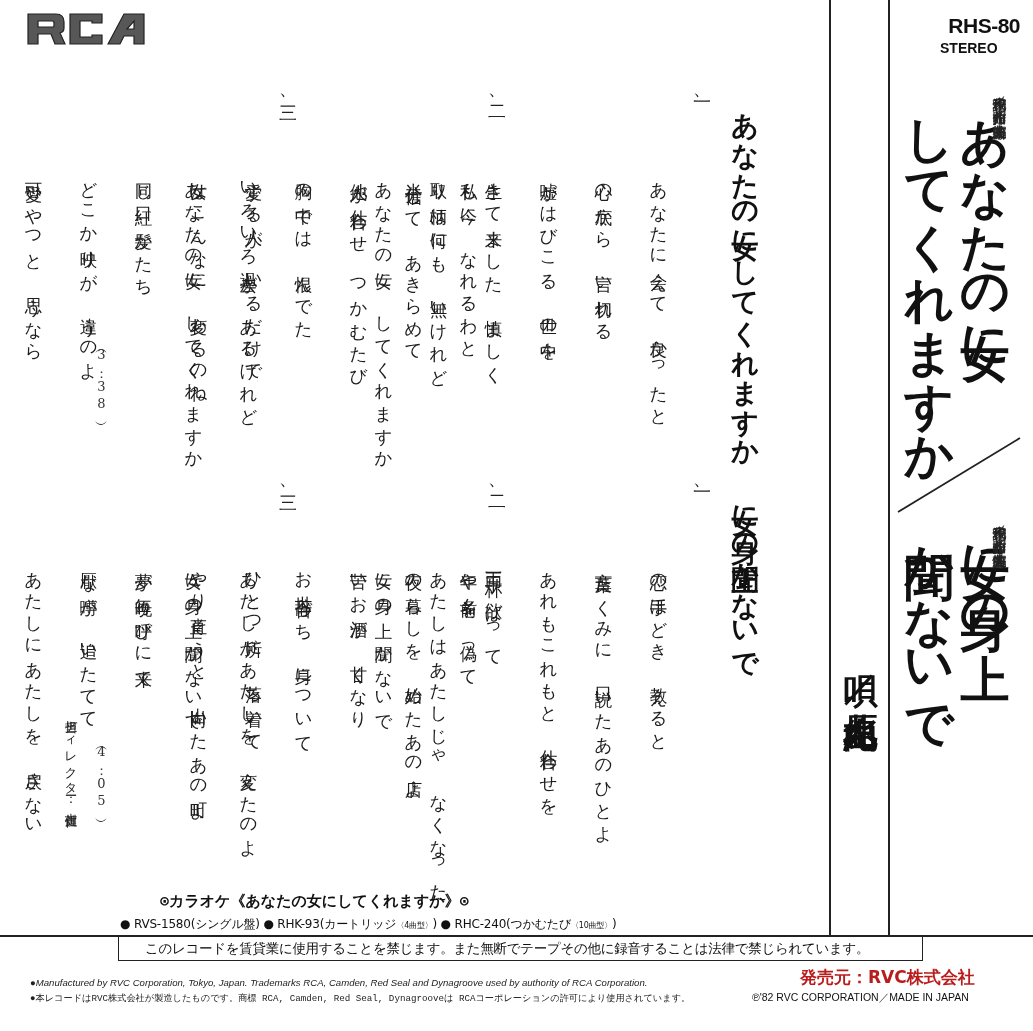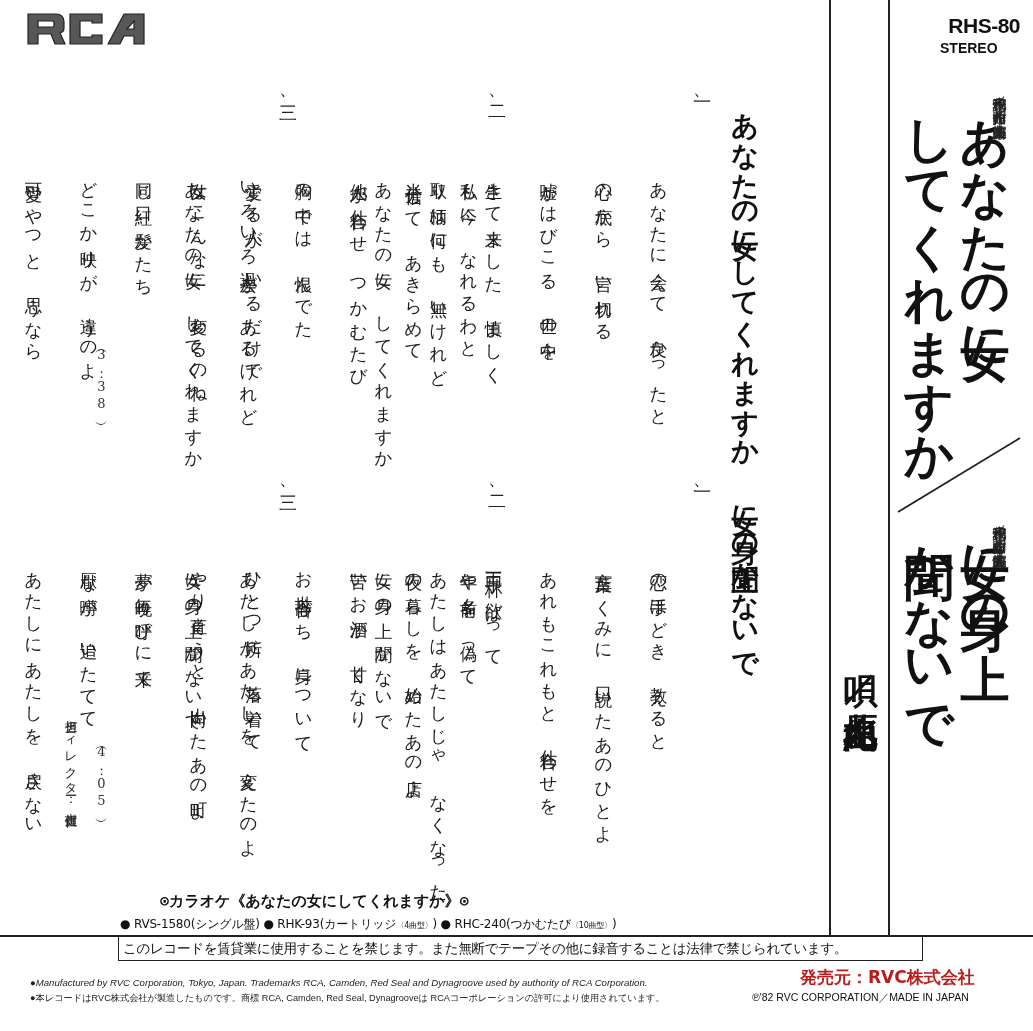--- a/index.html
+++ b/index.html
@@ -20,21 +20,21 @@
   .singer { font-family:"DejaVu Sans", sans-serif; font-weight:bold; font-size:34px; letter-spacing:2px; color:#111; }
   .songtitle { font-family:"DejaVu Serif", serif; font-weight:bold; font-size:27px; letter-spacing:-1px; line-height:30px; color:#111; }
   .verse-num { font-family:"DejaVu Serif", serif; font-size:18px; color:#222; }
   .lyric { font-family:"DejaVu Serif", serif; font-size:17.5px; line-height:27.5px; letter-spacing:2.5px; color:#1d1d1d; }
   .duration { font-family:"DejaVu Serif", serif; font-size:13px; color:#333; letter-spacing:2px; }
   .director { font-family:"DejaVu Serif", serif; font-size:12.5px; color:#222; letter-spacing:1px; }
   .karaoke-title { left:122px; top:892px; font-family:Liberation Mono, monospace; font-weight:bold; font-size:15px; color:#111; white-space:nowrap;margin-left:38px; }
   .karaoke-list { left:120px; top:916px; font-family:"DejaVu Sans", sans-serif; font-size:12px; color:#111; white-space:nowrap; letter-spacing:-0.2px; }
   .karaoke-list .small { font-size:8px; }
   .notice { left:118px; top:936px; width:805px; height:25px; border:1.5px solid #222; border-top:none; box-sizing:border-box;
-            font-family:"DejaVu Serif", serif; font-size:13.5px; line-height:24px; padding-left:4px; white-space:nowrap; color:#111; letter-spacing:-0.3px; }
+            font-family:"DejaVu Serif", serif; font-size:13.5px; line-height:24px; padding-left:26px; white-space:nowrap; color:#111; letter-spacing:-0.3px; }
   .fine { font-family:"Liberation Sans", sans-serif; font-size:9.6px; color:#222; white-space:nowrap; }
   .publisher { left:800px; top:966px; font-family:"DejaVu Sans", sans-serif; font-weight:bold; font-size:17px; color:#b91c1c; white-space:nowrap; }
   .copyright { left:752px; top:991px; font-family:"Liberation Sans", sans-serif; font-weight:normal; font-size:10.5px; color:#111; white-space:nowrap; }
 </style>
 </head>
 <body>
 
 <div class="abs logo">
   <svg width="120" height="38" viewBox="0 0 120 38">
     <g fill="#575757" stroke="#222" stroke-width="1.2">
@@ -133,15 +133,15 @@
 <div class="abs karaoke-list">
   <span><span>●</span> <span>RVS-1580</span><span>(シングル盤)</span></span>
   <span><span>●</span> <span>RHK-93</span><span>(カートリッジ</span><span class="small">〈4曲型〉</span><span>)</span></span>
   <span><span>●</span> <span>RHC-240</span><span>(つかむたび</span><span class="small">〈10曲型〉</span><span>)</span></span>
 </div>
 
 <div class="abs hline" style="left:0; top:935px; width:1033px;"></div>
 <div class="abs notice">このレコードを賃貸業に使用することを禁じます。また無断でテープその他に録音することは法律で禁じられています。</div>
 
 <div class="abs fine" style="left:30px; top:977px;font-style:italic;">●Manufactured by RVC Corporation, Tokyo, Japan. Trademarks RCA, Camden, Red Seal  and  Dynagroove used by authority of RCA Corporation.</div>
-<div class="abs fine" style="left:30px; top:992px; font-family:Liberation Sans, sans-serif; font-size:9.2px;">●本レコードはRVC株式会社が製造したものです。商標 RCA, Camden, Red Seal, Dynagrooveは RCAコーポレーションの許可により使用されています。</div>
+<div class="abs fine" style="left:30px; top:992px; font-family:Liberation Mono, monospace; font-size:9.2px;">●本レコードはRVC株式会社が製造したものです。商標 RCA, Camden, Red Seal, Dynagrooveは RCAコーポレーションの許可により使用されています。</div>
 <div class="abs publisher">発売元：RVC株式会社</div>
 <div class="abs copyright">℗'82 RVC CORPORATION／MADE IN JAPAN</div>
 
 </body></html>

